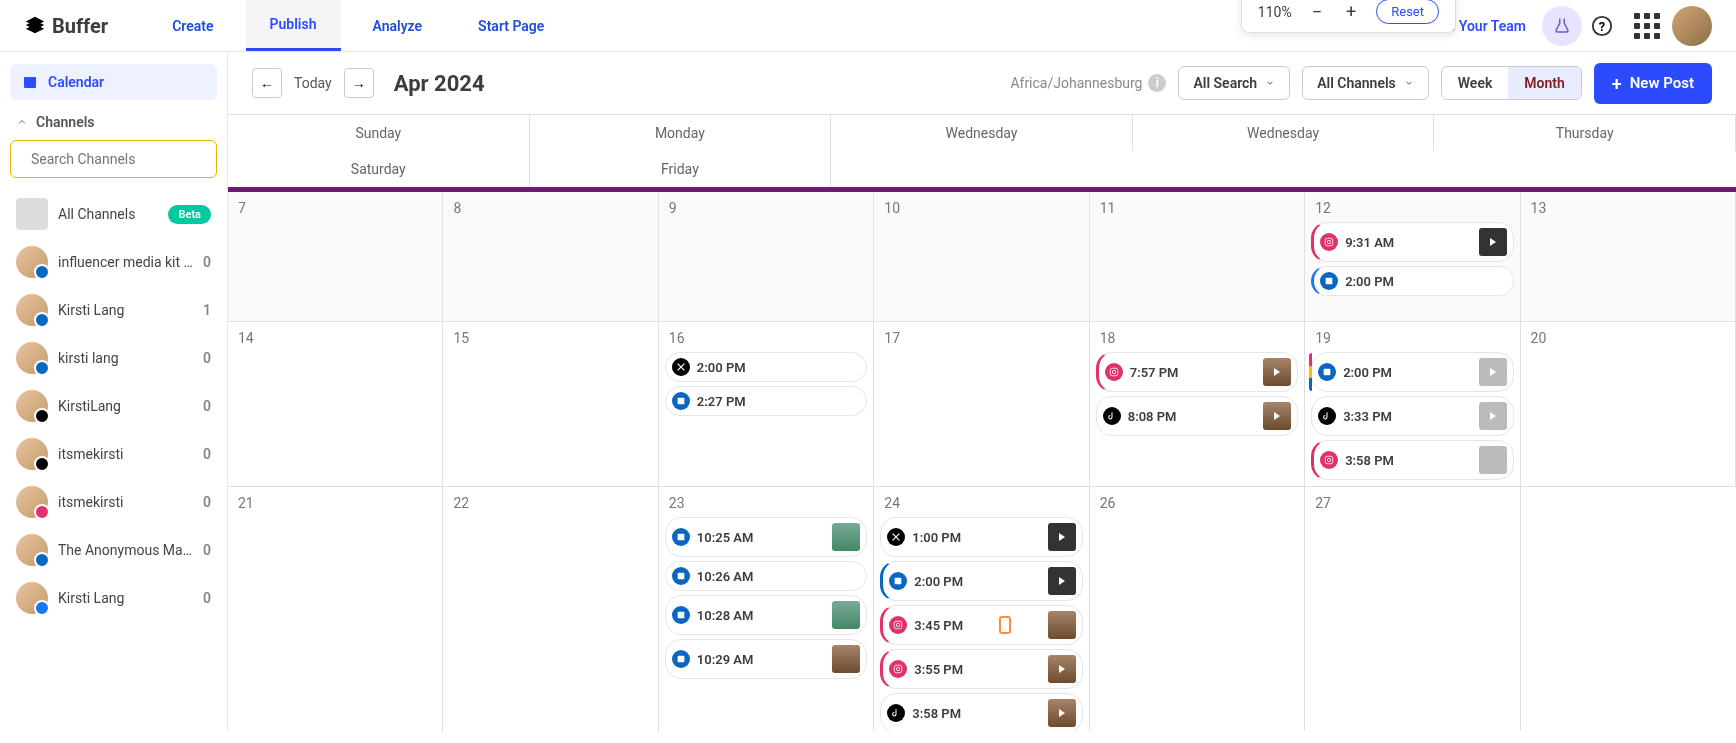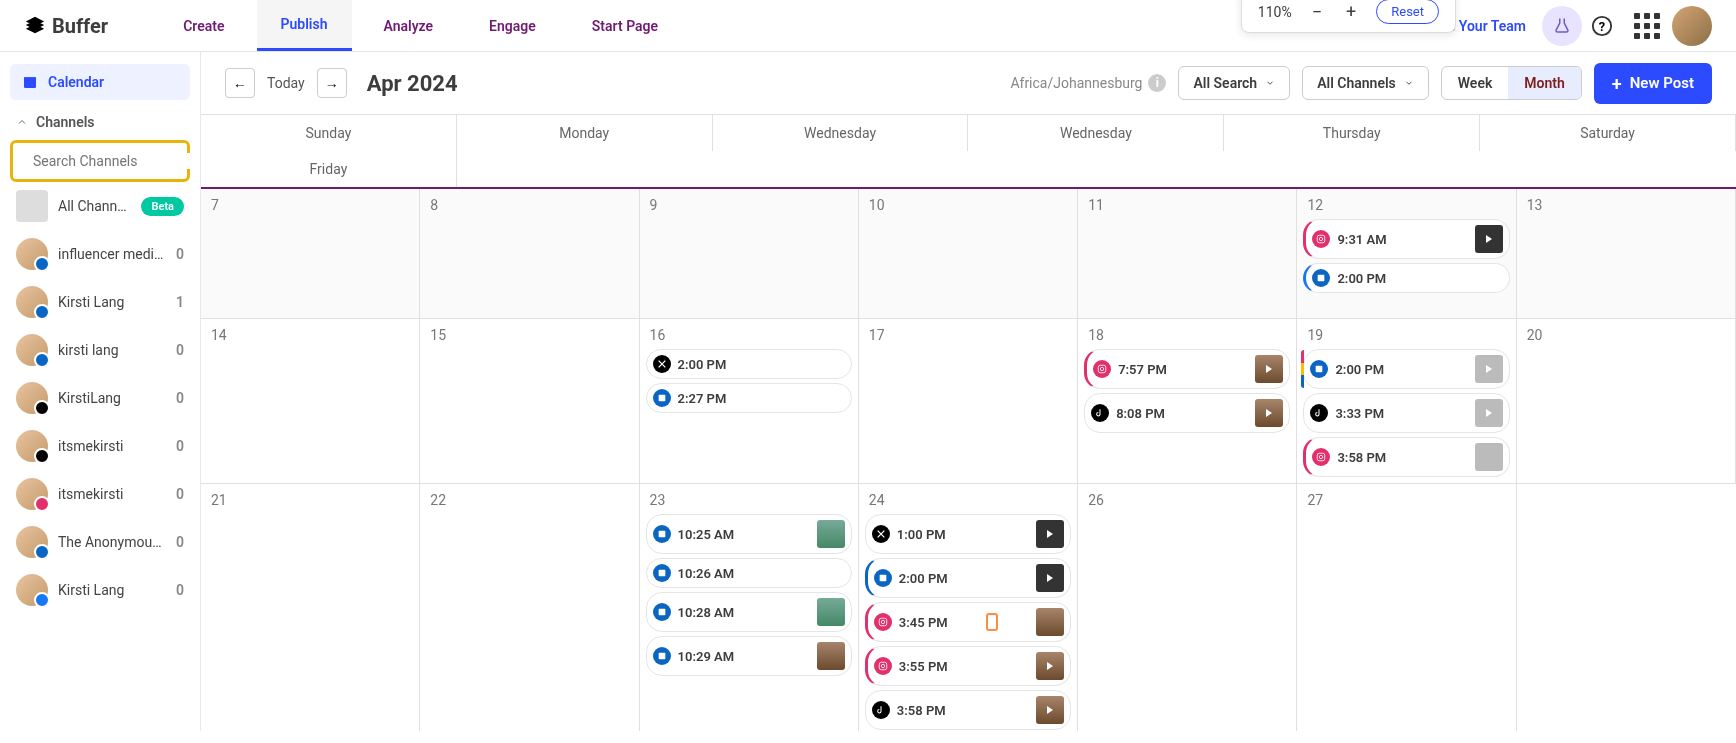--- a/index.html
+++ b/index.html
@@ -1,36 +1,36 @@
 <!DOCTYPE html>
 <html><head>
 <meta charset="utf-8">
 <style>
 *{box-sizing:border-box;margin:0;padding:0;font-family:-apple-system,BlinkMacSystemFont,"Segoe UI",Roboto,sans-serif}
 body{background:#fff;color:#3d3d3d;font-size:14px;width:1736px;height:743px;overflow:hidden}
 .top{height:52px;border-bottom:1px solid #e5e5e5;display:flex;align-items:center;padding:0 24px;position:relative}
-.logo{display:flex;align-items:center;gap:6px;font-weight:700;font-size:20px;margin-right:51px}
+.logo{display:flex;align-items:center;gap:6px;font-weight:700;font-size:20px;margin-right:40px}
 .nav{display:flex;gap:8px;height:100%}
-.navitem{padding:0 24px;display:flex;align-items:center;font-weight:600;color:#701a75;cursor:pointer}
+.navitem{padding:0 24px;display:flex;align-items:center;font-weight:600;color:#1d4ed8;cursor:pointer}
 .navitem.active{color:#2c4bff;border-bottom:3px solid #2c4bff;background:#f5f5f5}
 .spacer{flex:1}
 .toptool{width:40px;height:40px;border-radius:50%;display:flex;align-items:center;justify-content:center;cursor:pointer}
 .avatar{width:40px;height:40px;border-radius:50%;background:linear-gradient(135deg,#d4a574,#8b6f47)}
 .flask{background:#e8e4ff}
 .invite{color:#2c4bff;font-weight:600;margin-right:16px}
 .zoomtip{position:absolute;top:-10px;right:280px;background:#fff;border:1px solid #ddd;border-radius:8px;padding:8px 16px;display:flex;align-items:center;gap:16px;box-shadow:0 2px 8px rgba(0,0,0,.1);z-index:10}
 .zoombtn{font-size:18px;cursor:pointer;padding:0 4px}
 .resetbtn{color:#2c4bff;border:1px solid #2c4bff;border-radius:16px;padding:4px 14px;font-size:13px;cursor:pointer;background:#fff}
 .apps{display:grid;grid-template-columns:repeat(3,6px);gap:4px;margin:0 12px}
 .apps span{width:6px;height:6px;background:#333;border-radius:1px}
 .main{display:flex;height:calc(100% - 64px)}
-.sidebar{width:201px;border-right:1px solid #e8e8e8;padding:12px 10px;overflow-y:auto}
+.sidebar{width:228px;border-right:1px solid #e8e8e8;padding:12px 10px;overflow-y:auto}
 .calbtn{background:#eef1ff;color:#2c4bff;font-weight:600;padding:10px 12px;border-radius:6px;display:flex;align-items:center;gap:10px;cursor:pointer}
 .chhdr{display:flex;align-items:center;gap:8px;padding:14px 6px 10px;font-weight:600;color:#555}
-.search{border:3px solid #eab308;border-radius:6px;padding:10px 12px;display:flex;align-items:flex-end;gap:8px;color:#999}
+.search{border:1px solid #eab308;border-radius:6px;padding:10px 12px;display:flex;align-items:flex-end;gap:8px;margin-bottom:12px;color:#999}
 .search input{border:none;outline:none;flex:1;font-size:14px}
 .chrow{display:flex;align-items:center;gap:10px;padding:8px 6px;cursor:pointer}
 .chrow .av{width:32px;height:32px;border-radius:50%;background:linear-gradient(135deg,#e8c4a0,#c49a6c);position:relative;flex-shrink:0}
 .chrow .av.grid{background:#ddd;border-radius:4px}
 .chrow .badge{position:absolute;bottom:-2px;right:-2px;width:16px;height:16px;border-radius:50%;border:2px solid #fff}
 .b-li{background:#0a66c2}.b-x{background:#000}.b-tk{background:#000}.b-ig{background:#e1306c}.b-fb{background:#1877f2}
 .chrow .name{flex:1;overflow:hidden;text-overflow:ellipsis;white-space:nowrap;font-size:14px;color:#444}
 .chrow .cnt{color:#888;font-weight:600}
 .beta{background:#00c8a0;color:#fff;font-size:11px;padding:3px 10px;border-radius:10px;font-weight:600}
 .content{flex:1;display:flex;flex-direction:column}
@@ -38,21 +38,21 @@
 .nvbtn{width:30px;height:30px;border:1px solid #ccc;border-radius:4px;display:flex;align-items:center;justify-content:center;cursor:pointer;font-size:14px;background:#fff}
 .today{font-size:14px;color:#555;cursor:pointer}
 .month{font-size:22px;font-weight:700;margin-left:8px}
 .tz{color:#888;font-size:14px;display:flex;align-items:center;gap:6px}
 .dd{border:1px solid #ccc;border-radius:6px;padding:8px 14px;display:flex;align-items:center;gap:8px;cursor:pointer;font-size:14px;font-weight:600;background:#fff}
 .viewtog{border:1px solid #ccc;border-radius:6px;display:flex;overflow:hidden}
 .viewtog span{padding:8px 16px;cursor:pointer;font-size:14px;font-weight:600}
 .viewtog .active{background:#e8ecff;color:#7f1d1d}
 .newpost{background:#2c4bff;color:#fff;border:none;border-radius:6px;padding:10px 18px;font-weight:600;display:flex;align-items:center;gap:8px;cursor:pointer;font-size:15px}
 .cal{flex:1;border-top:1px solid #e0e0e0;overflow:auto}
-.dayhdr{display:grid;grid-template-columns:repeat(6,1fr);border-bottom:2px solid #701a75}
+.dayhdr{display:grid;grid-template-columns:repeat(5,1fr);border-bottom:5px solid #701a75}
 .dayhdr div{text-align:center;padding:10px 0;font-size:14px;color:#666;border-right:1px solid #e0e0e0}
 .weeks{display:flex;flex-direction:column}
 .week{display:grid;grid-template-columns:repeat(7,1fr);min-height:130px;border-bottom:1px solid #e0e0e0}
 .day{border-right:1px solid #e0e0e0;padding:6px;background:#fafafa;display:flex;flex-direction:column;gap:4px}
 .day.cur{background:#fff}
 .dnum{font-size:14px;color:#777;padding:2px 4px}
 .post{background:#fff;border:1px solid #e5e5e5;border-radius:16px;padding:5px 6px;display:flex;align-items:center;gap:7px;cursor:pointer;font-size:13px;font-weight:600;position:relative}
 .post.bar-ig{border-left:3px solid #e1306c}
 .post.bar-fb{border-left:3px solid #1877f2}
 .post.bar-li{border-left:3px solid #0a66c2}
@@ -83,21 +83,20 @@
   <div class="logo">
     <svg width="22" height="22" viewBox="0 0 24 24">
         <path d="M12 2L2 7l10 5 10-5-10-5zm0 8L2 15l10 5 10-5-10-5zm0-4L2 11l10 5 10-5-10-5z" fill="#000"></path>
       </svg>
     <span>Buffer</span>
   </div>
   <div class="nav">
     <div class="navitem">Create</div>
     <div class="navitem active">Publish</div>
     <div class="navitem">Analyze</div>
-    <div class="navitem">Engage</div>
     <div class="navitem">Start Page</div>
   </div>
   <div class="spacer"></div>
   <span class="invite">Invite Your Team</span>
   <div class="toptool flask">
       <svg width="18" height="18" viewBox="0 0 24 24">
         <path d="M9 2v6l-5 10a2 2 0 002 2h12a2 2 0 002-2l-5-10V2" fill="none" stroke="#6b5cc4" stroke-width="2"></path>
       </svg>
     </div>
   <div class="toptool">

